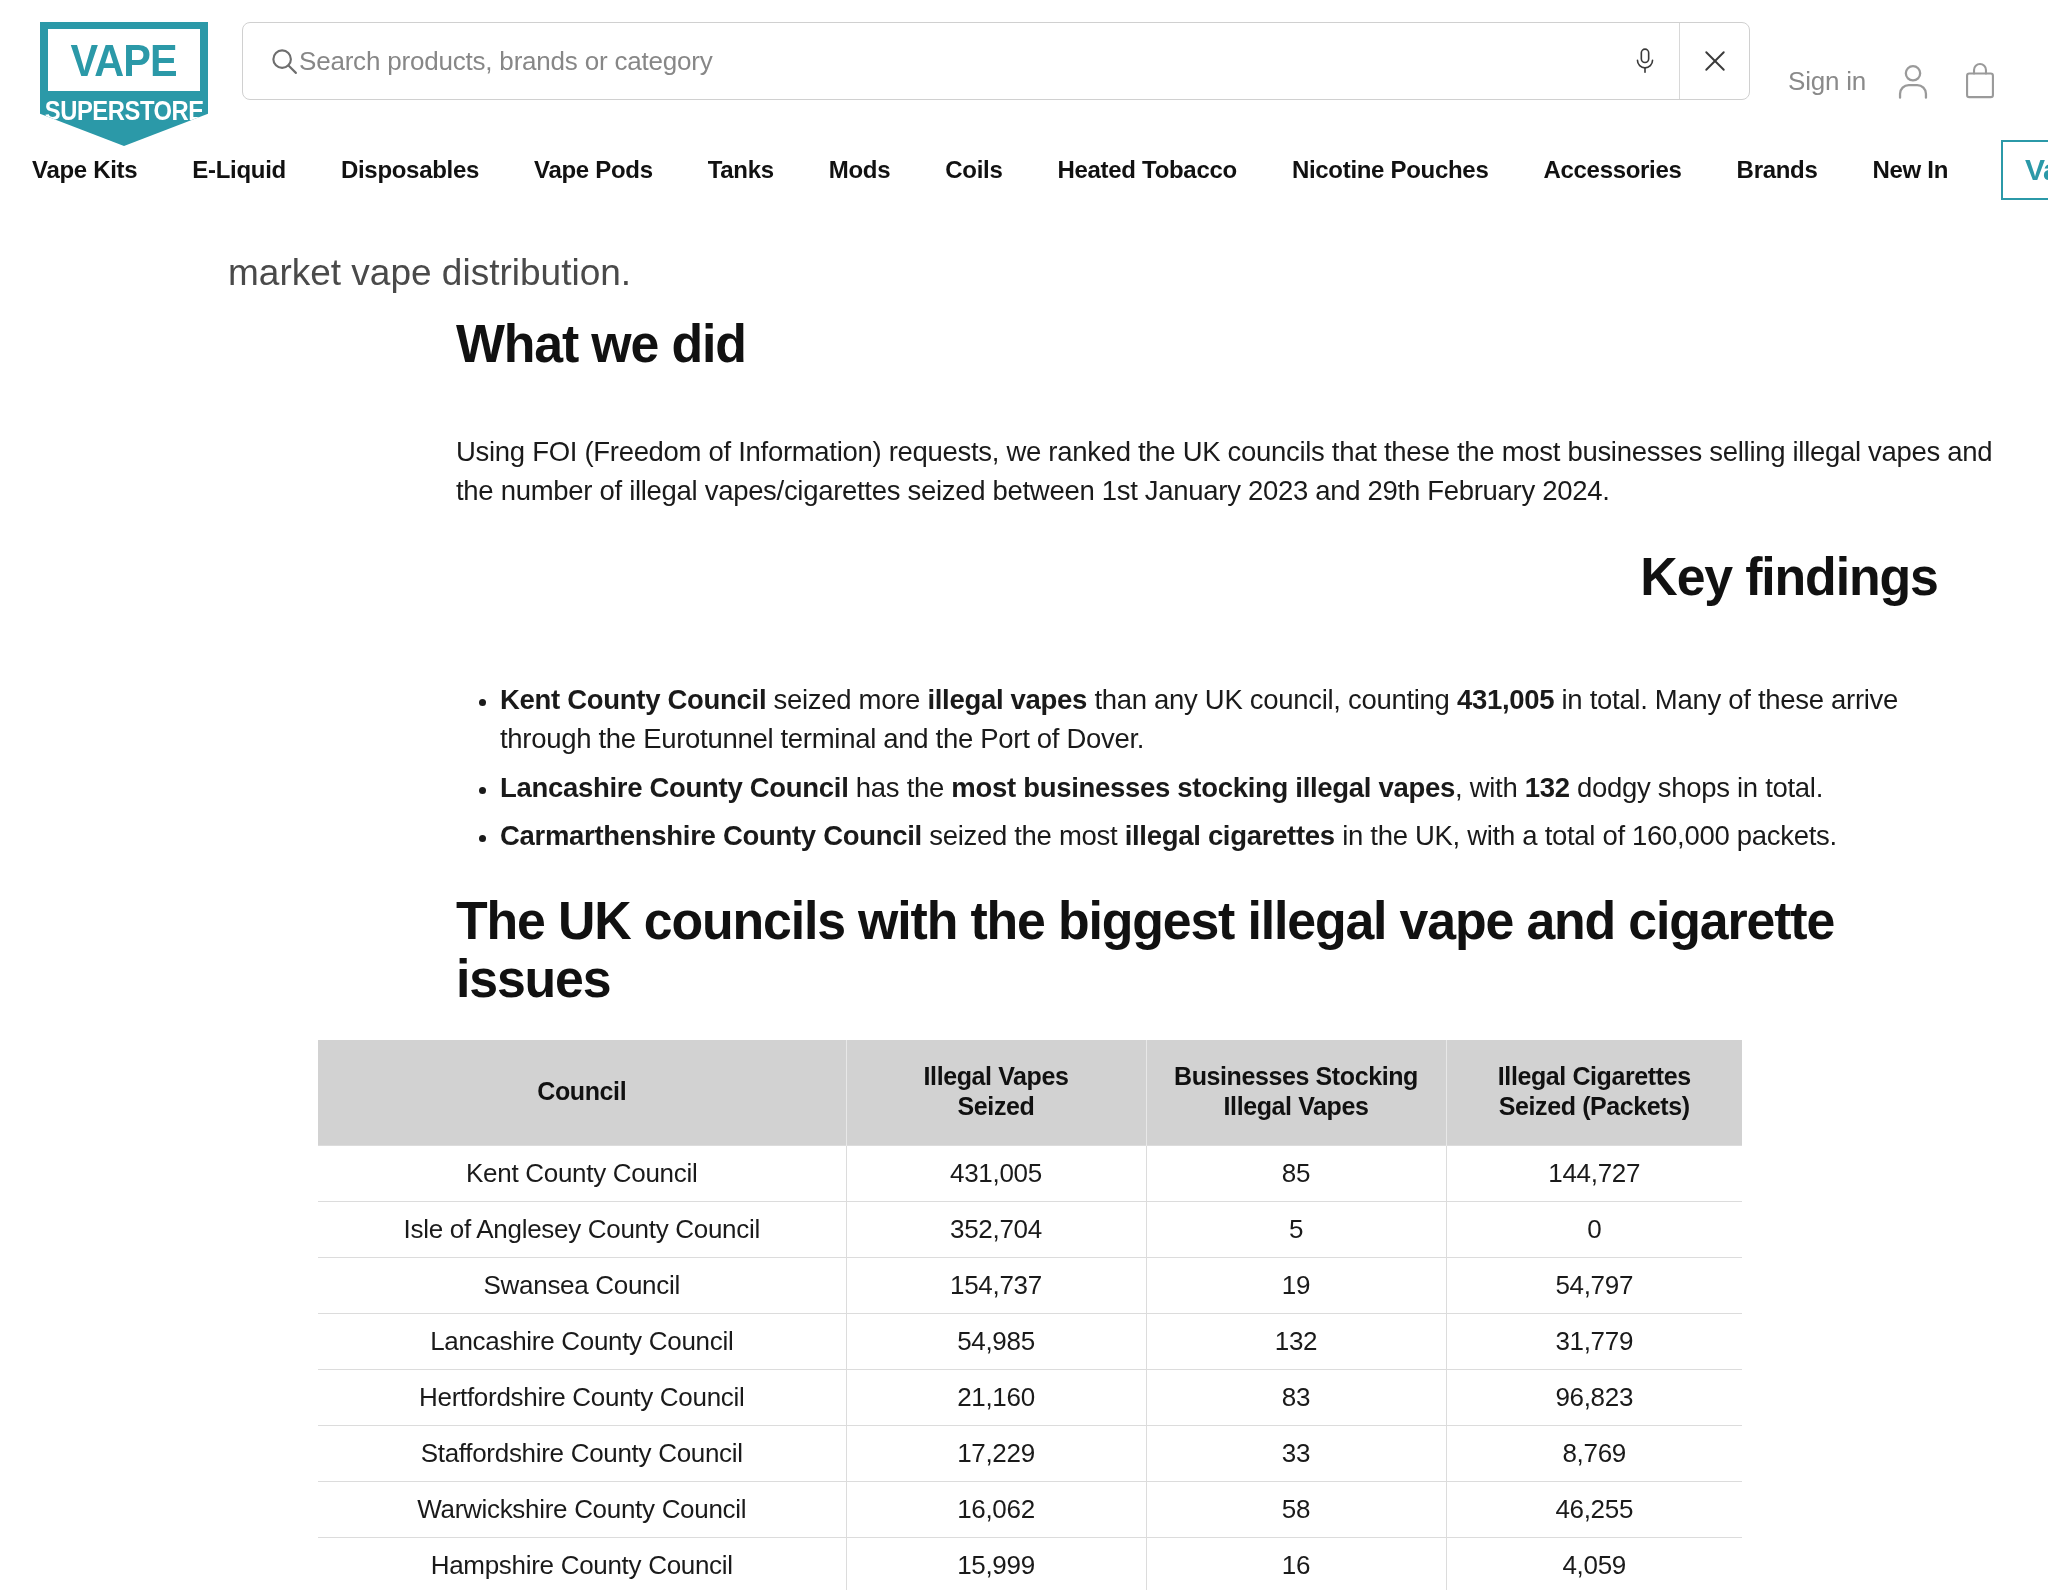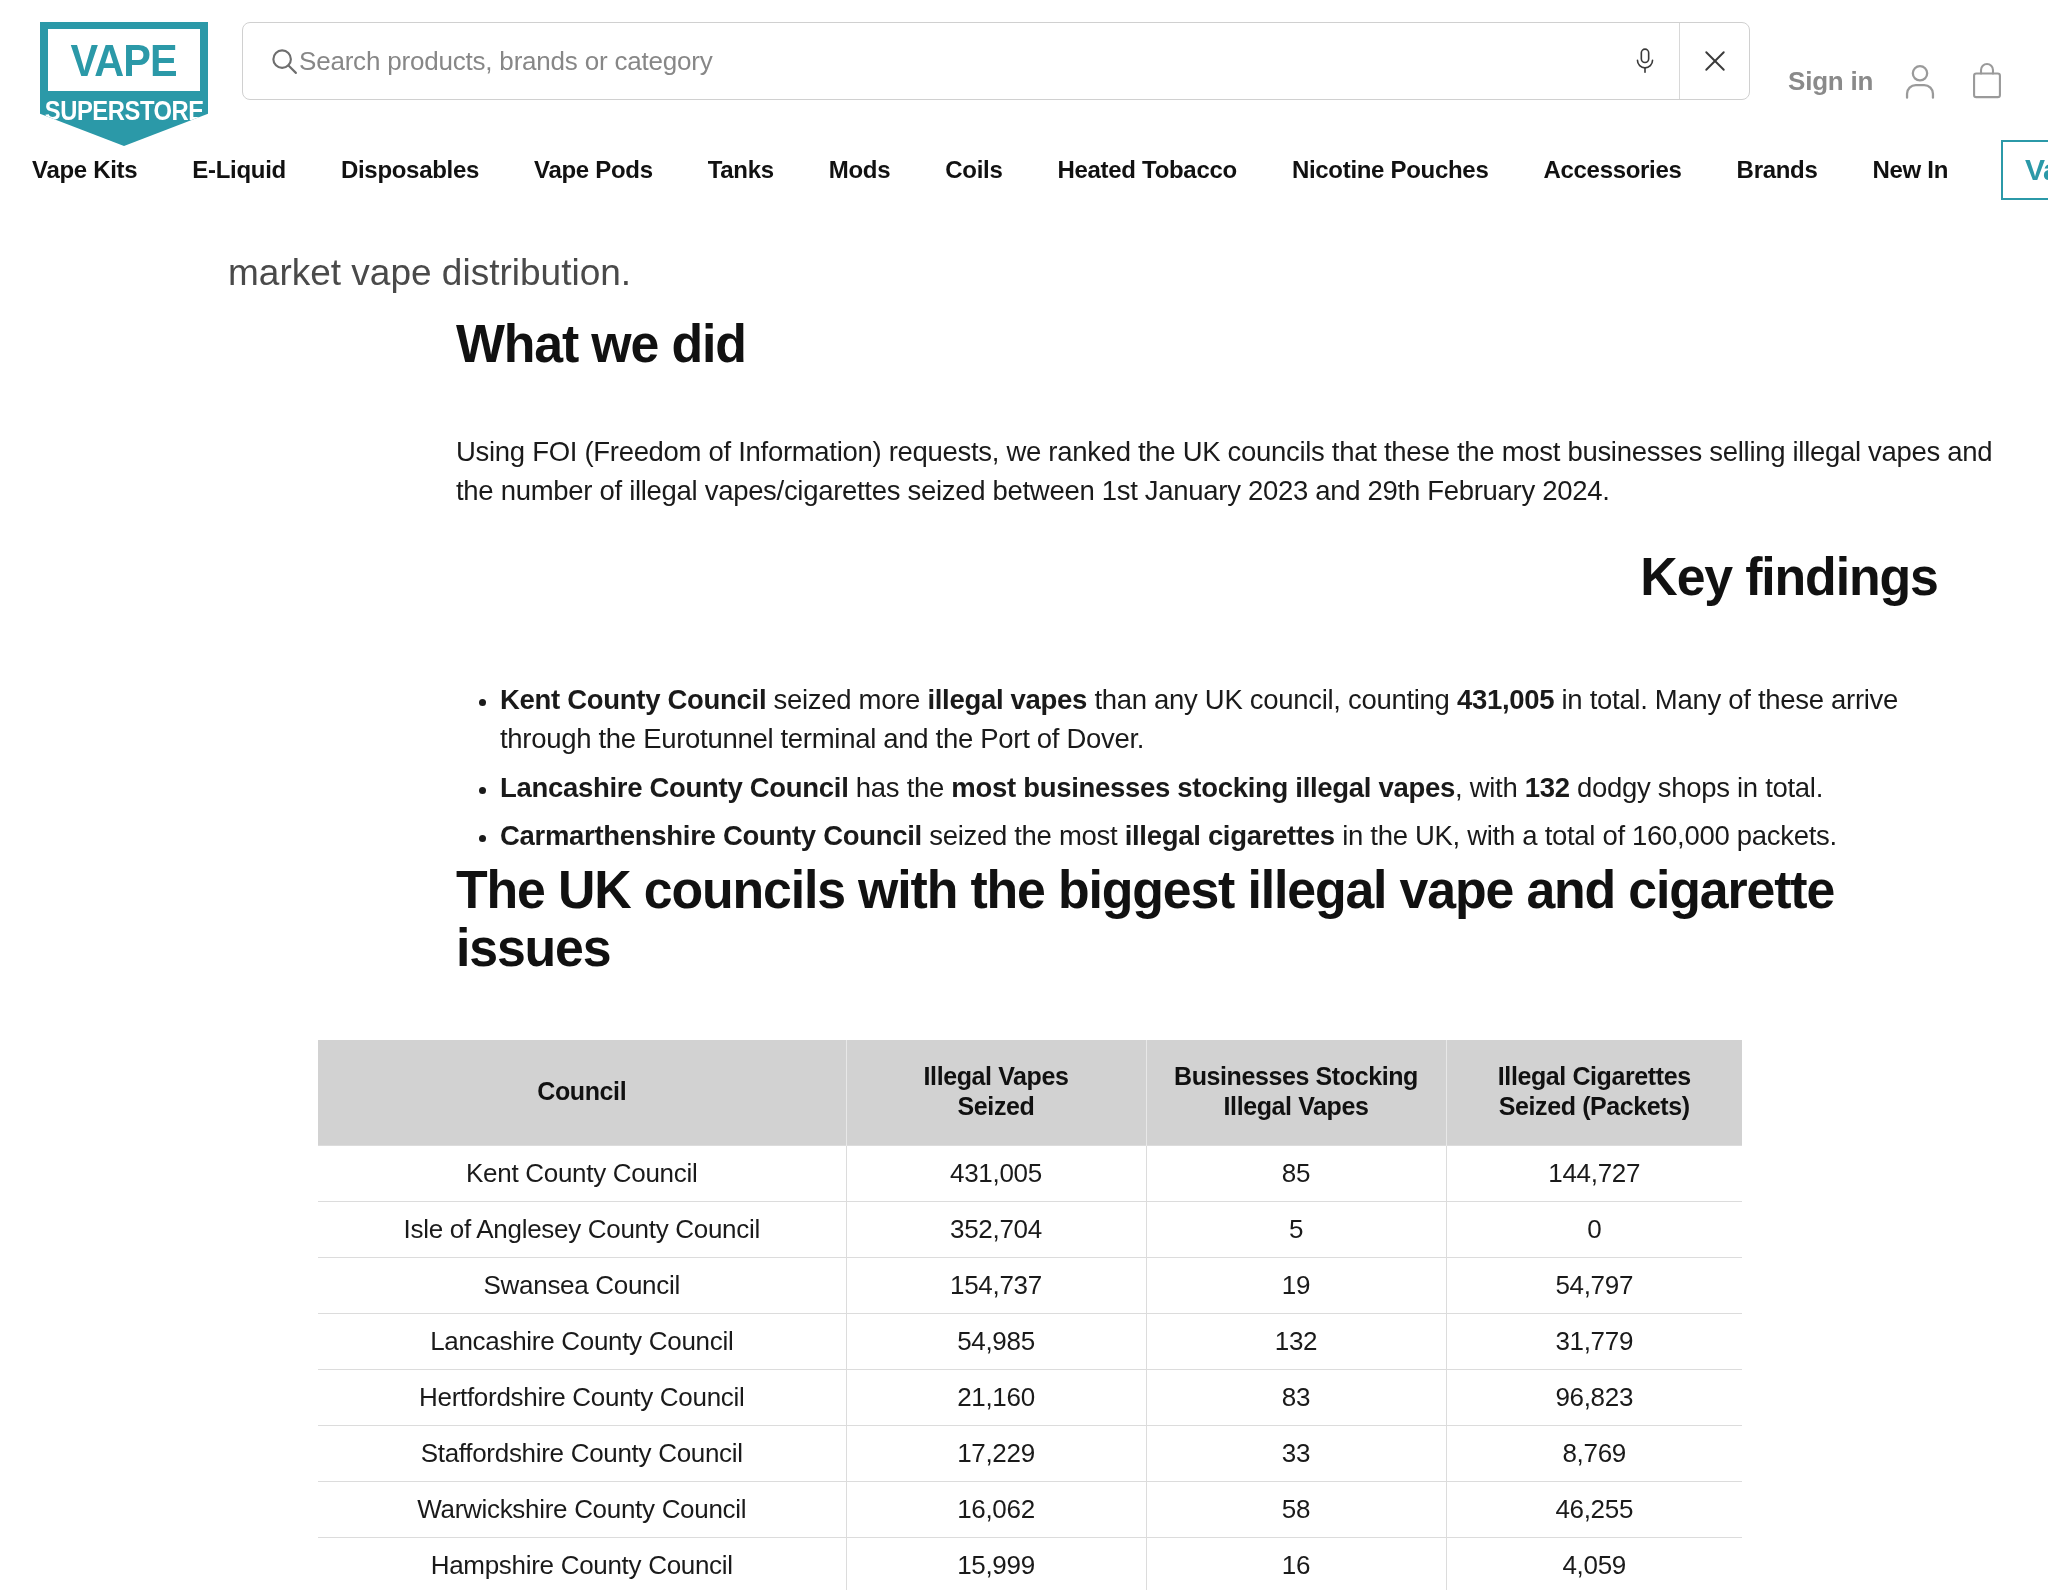--- a/index.html
+++ b/index.html
@@ -113,21 +113,20 @@
     align-items: center;
     gap: 26px;
     margin-left: 38px;
     flex: 0 0 auto;
   }
   .signin-label {
     font-size: 26px;
     color: #8a8a8a;
     font-family: "Liberation Sans", sans-serif;
     letter-spacing: -0.2px;
-    font-weight: bold;
   }
 
   
   .nav {
     display: flex;
     align-items: center;
     gap: 15px;
     padding: 0 24px;
     height: 48px;
     margin-top: 6px;
@@ -281,21 +280,21 @@
       </li>
       <li>
         <b>Lancashire County Council</b><span> has the </span><b>most businesses stocking illegal vapes</b><span>, with </span><b>132</b><span> dodgy shops in total.</span>
       </li>
       <li>
         <b>Carmarthenshire County Council</b><span> seized the most </span><b>illegal cigarettes</b><span> in the UK, with a total of 160,000 packets.</span>
       </li>
     </ul>
   </div>
 
-  <div class="col" style="position:absolute; top:860px; left:228px; width:1490px;">
+  <div class="col" style="position:absolute; top:891px; left:228px; width:1490px;">
     <h2 class="section-title" style="line-height:1.08;">The UK councils with the biggest illegal vape and cigarette issues</h2>
   </div>
 
   <div class="table-wrap" style="position:absolute; top:1040px;">
     <table class="data">
       <colgroup>
           <col class="c1">
           <col class="c2">
           <col class="c3">
           <col class="c4">

